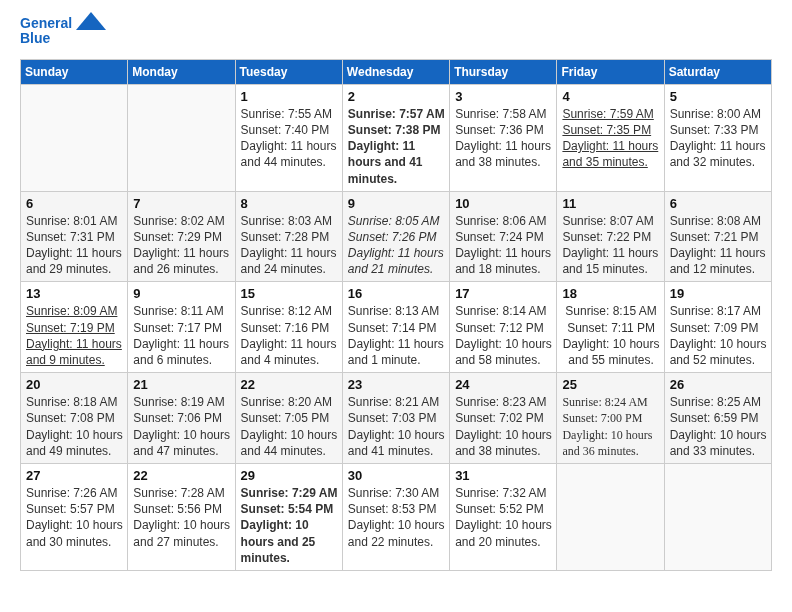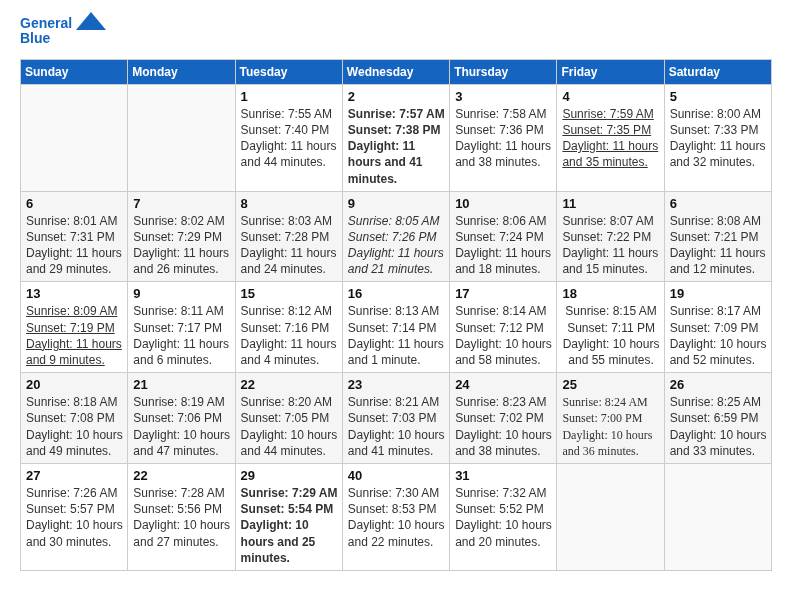--- a/index.html
+++ b/index.html
@@ -310,21 +310,21 @@
 Sunset: 5:56 PM
 Daylight: 10 hours and 27 minutes.</div>
           </td>
           <td>
             <div class="day-number">29</div>
             <div class="cell-info" style="white-space: pre-line; font-weight: bold;">Sunrise: 7:29 AM
 Sunset: 5:54 PM
 Daylight: 10 hours and 25 minutes.</div>
           </td>
           <td>
-            <div class="day-number">40</div>
+            <div class="day-number">30</div>
             <div class="cell-info" style="white-space: pre-line;">Sunrise: 7:30 AM
 Sunset: 8:53 PM
 Daylight: 10 hours and 22 minutes.</div>
           </td>
           <td>
             <div class="day-number">31</div>
             <div class="cell-info" style="white-space: pre-line;">Sunrise: 7:32 AM
 Sunset: 5:52 PM
 Daylight: 10 hours and 20 minutes.</div>
           </td>

